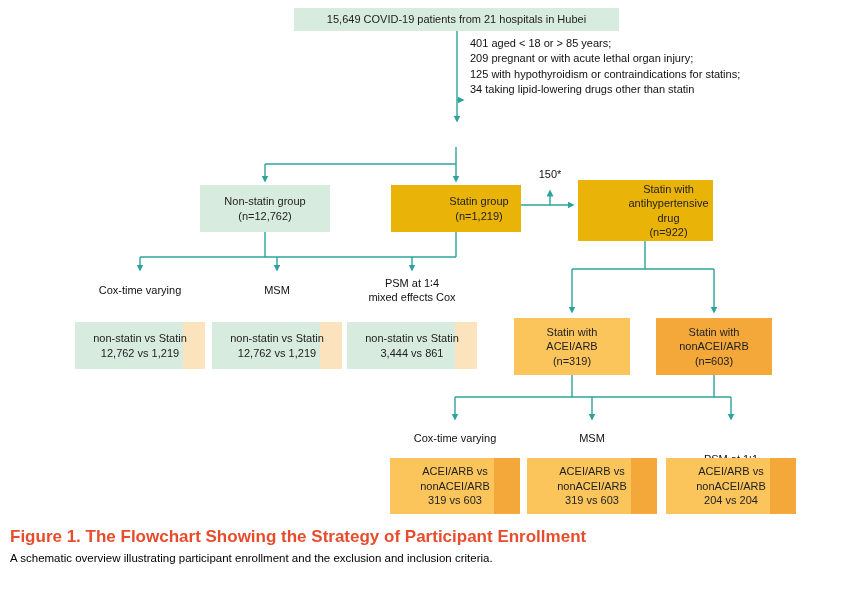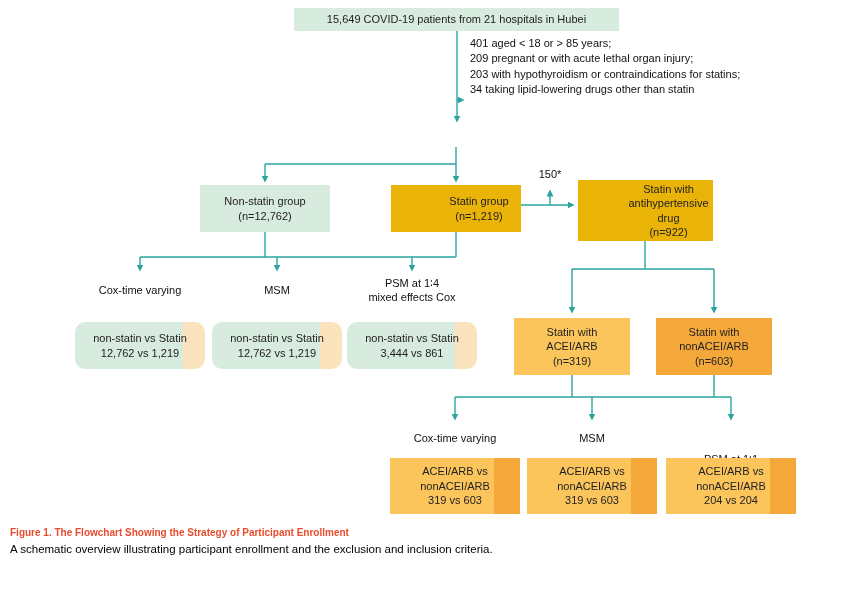--- a/index.html
+++ b/index.html
@@ -18,33 +18,33 @@
     display: flex; align-items: center; justify-content: center;
     text-align: center;
     white-space: pre-line;
     font-size: 11px; line-height: 14.5px;
     color: #222222;
   }
   .green  { background: #d8ebdf; }
   .peach  { background: #eab308; padding-left: 46px; }
   .yellow { background: #fbc55c; }
   .orange { background: #f4a83a; }
-  .green-strip  { background: linear-gradient(90deg, #d8ebdf 0%, #d8ebdf 83%, #fbe3bd 83%, #fbe3bd 100%); border-radius: 10px; }
+  .green-strip  { background: linear-gradient(90deg, #d8ebdf 0%, #d8ebdf 83%, #fbe3bd 83%, #fbe3bd 100%); }
   .yellow-strip { background: linear-gradient(90deg, #fbc55c 0%, #fbc55c 80%, #f4a83a 80%, #f4a83a 100%); }
   .lbl {
     position: absolute;
     text-align: center;
     white-space: pre-line;
     font-size: 11px; line-height: 14px;
     color: #111111;
   }
   .excl { position: absolute; font-size: 11px; line-height: 15.4px; color: #111111; }
   .excl-line { white-space: nowrap; }
   .caption { position: absolute; left: 10px; top: 527px; width: 842px; }
-  .cap-title { color: #e84c2d; font-weight: bold; font-size: 10px; margin-bottom: 4px; }
+  .cap-title { color: #e84c2d; font-weight: bold; font-size: 17px; margin-bottom: 4px; }
   .cap-body { font-size: 11.5px; line-height: 15px; color: #000000; margin-bottom: 1px; }
   .cap-foot { text-align: justify; }
 </style>
 </head>
 <body>
 
 <div class="canvas">
 
   <svg class="wires" width="862" height="525" viewBox="0 0 862 525">
     <defs>
@@ -85,21 +85,21 @@
       <line x1="592" y1="397" x2="592" y2="419" marker-end="url(#arrow)"></line>
       <line x1="731" y1="397" x2="731" y2="419" marker-end="url(#arrow)"></line>
     </g>
   </svg>
 
   <div class="node green" style="left:294px; top:8px; width:325px; height:23px;">15,649 COVID-19 patients from 21 hospitals in Hubei</div>
 
   <div class="excl" style="left:470px; top:36px;">
     <div class="excl-line">401 aged &lt; 18 or &gt; 85 years;</div>
     <div class="excl-line">209 pregnant or with acute lethal organ injury;</div>
-    <div class="excl-line">203 with hypothyroidism or contraindications for statins;</div>
+    <div class="excl-line">125 with hypothyroidism or contraindications for statins;</div>
     <div class="excl-line">34 taking lipid-lowering drugs other than statin</div>
   </div>
 
 
   <div class="node green" style="left:200px; top:185px; width:130px; height:47px;">Non-statin group
 (n=12,762)</div>
   <div class="node peach" style="left:391px; top:185px; width:130px; height:47px;">Statin group
 (n=1,219)</div>
 
   <div class="lbl" style="left:528px; top:167px; width:44px;">150*</div>

